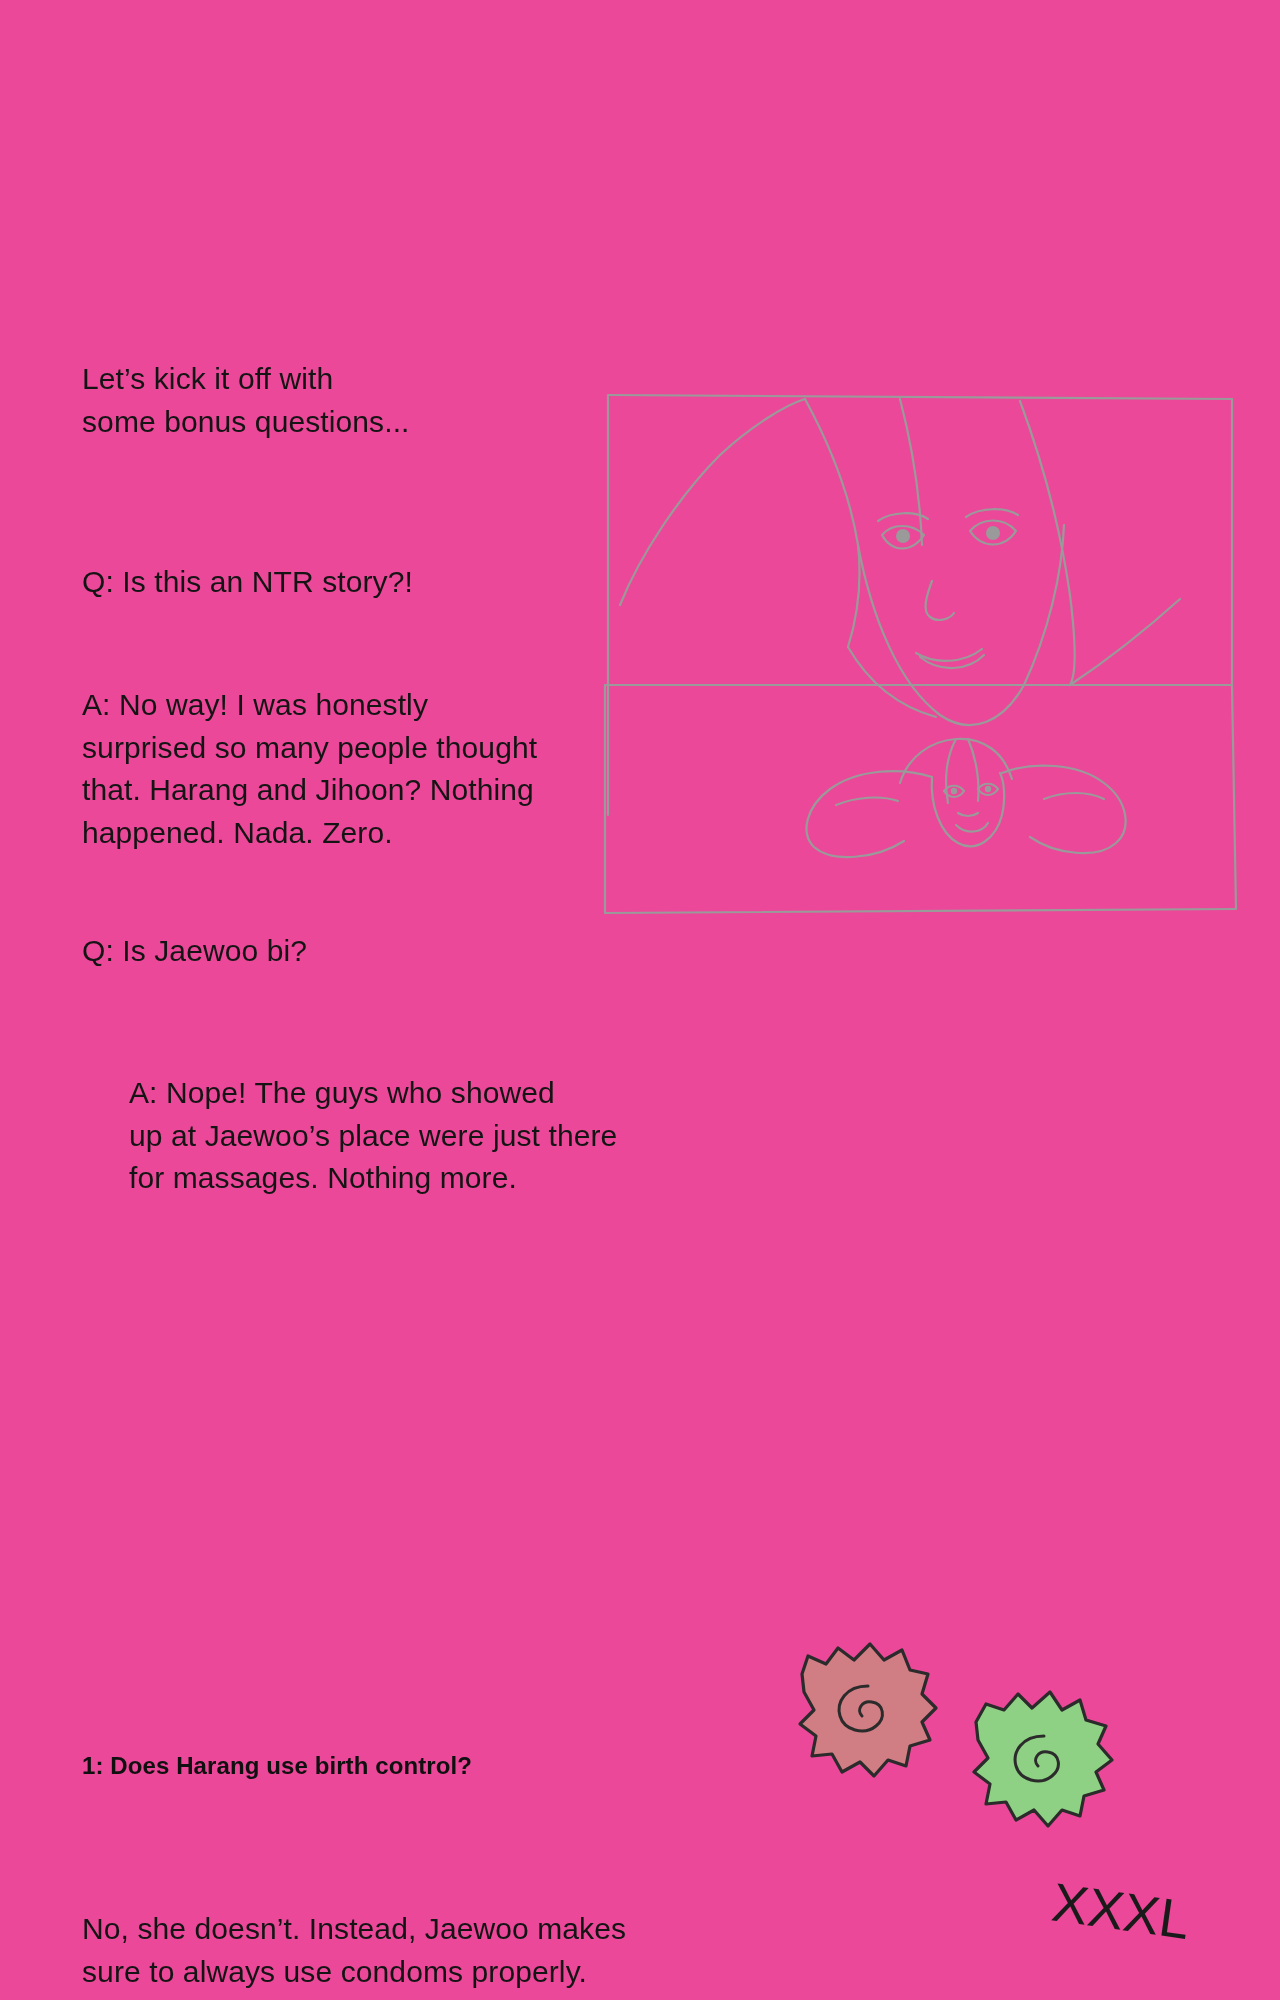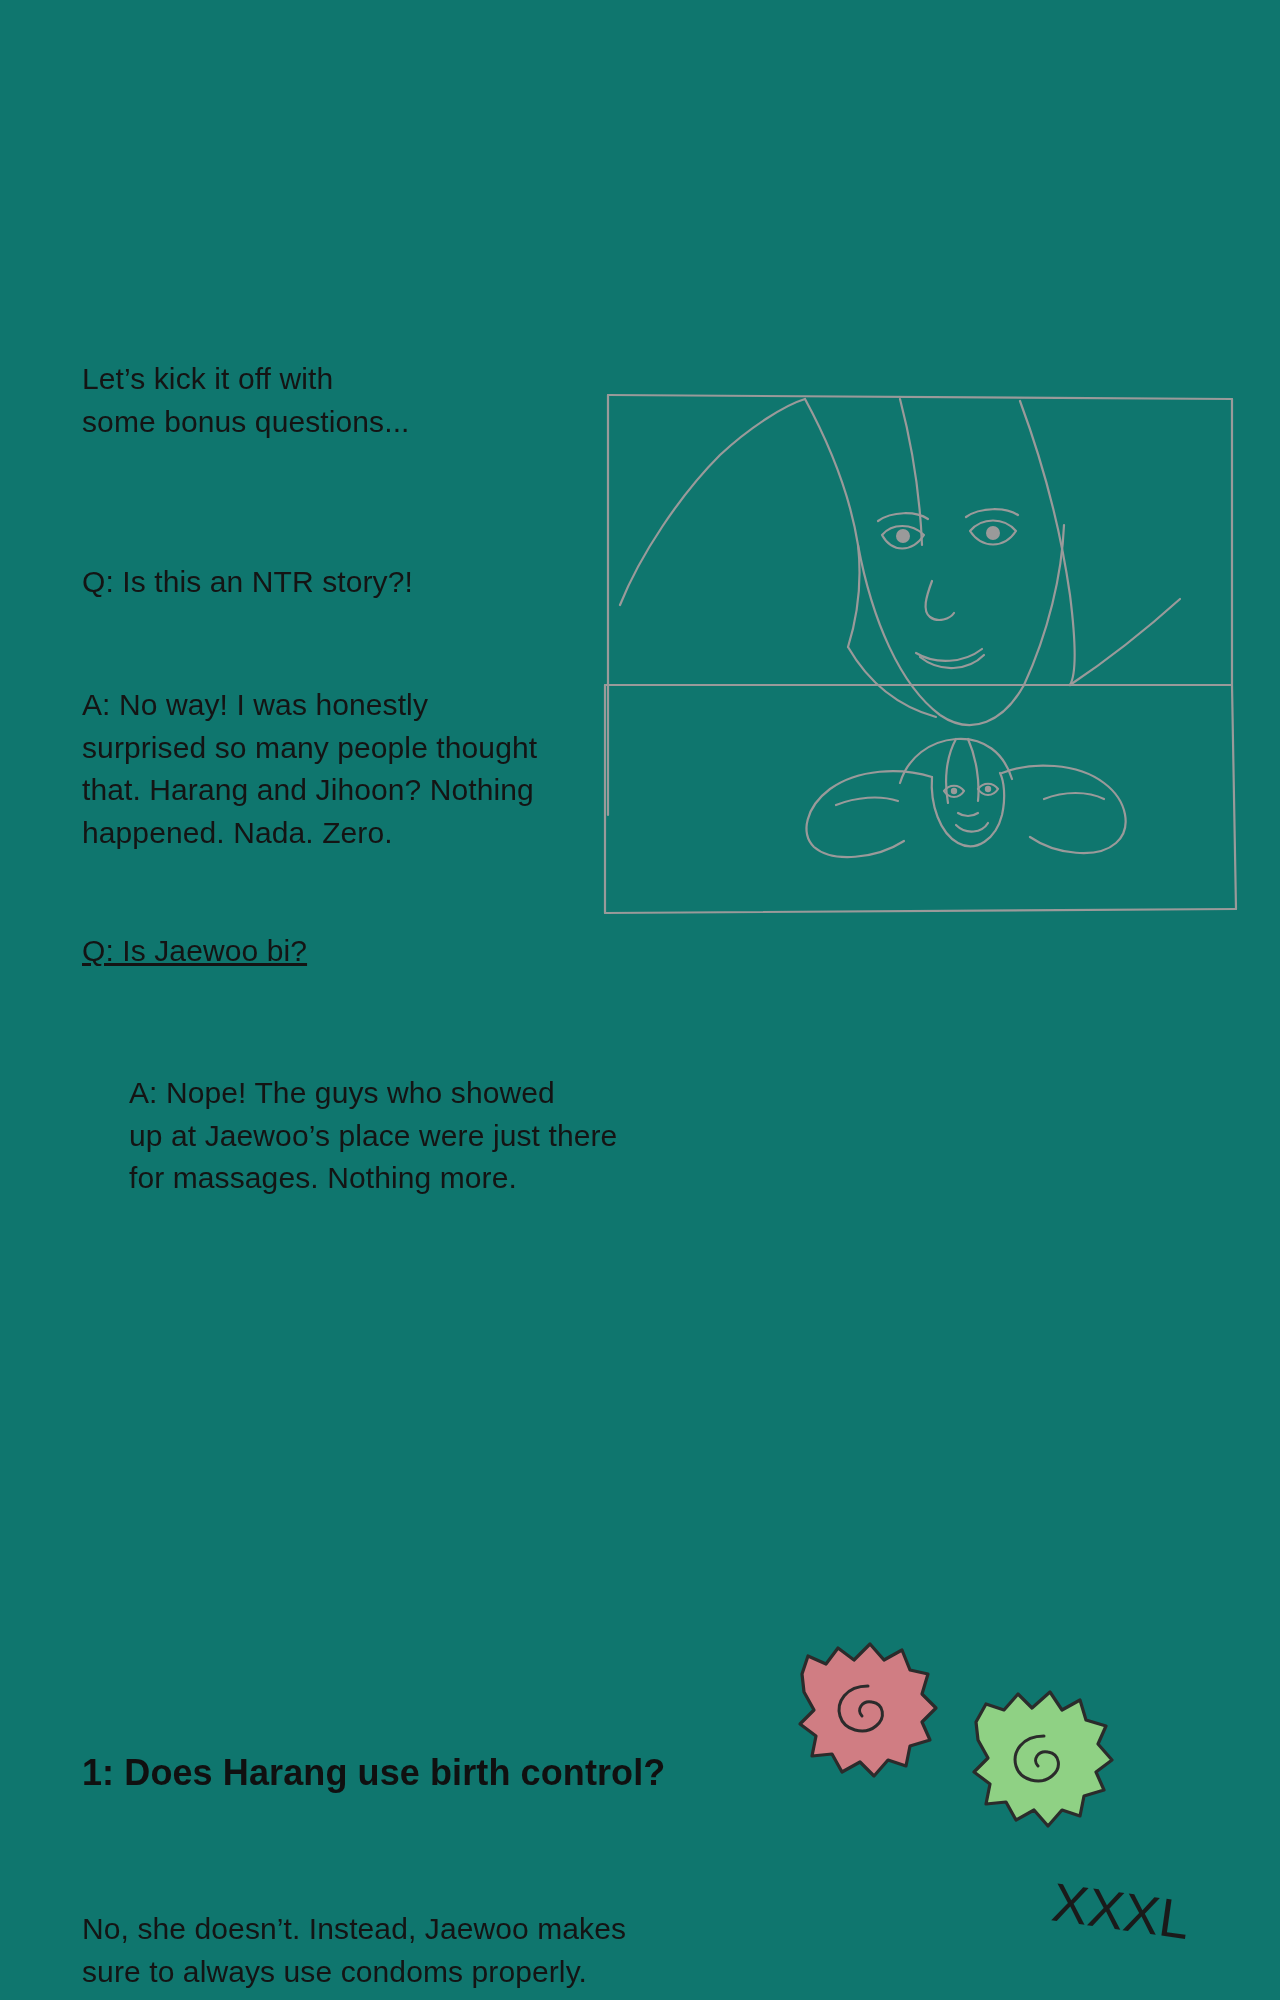--- a/index.html
+++ b/index.html
@@ -12,44 +12,44 @@
     height: 2000px;
     position: relative;
     overflow: hidden;
     font-family: "Liberation Sans", sans-serif;
     color: #1a1a1a;
   }
 
   .page {
     position: absolute;
     inset: 0;
-    background: #0f766e;
+    background: #ec4899;
   }
 
   .text-block {
     position: absolute;
     font-size: 30px;
     line-height: 1.42;
     color: #141414;
     white-space: pre-line;
     letter-spacing: 0.1px;
   }
 
   #intro-text     { left: 82px; top: 358px; }
   #q1-text        { left: 82px; top: 513px; margin-top: 48px; }
   #a1-text        { left: 82px; top: 684px; }
-  #q2-text        { left: 82px; top: 930px; text-decoration: underline; }
+  #q2-text        { left: 82px; top: 930px; }
   #a2-text        { left: 82px; top: 1072px; margin-left: 47px; }
   #answer1-text   { left: 82px; top: 1908px; }
 
   #question1-heading {
     position: absolute;
     left: 82px;
     top: 1752px;
-    font-size: 36px;
+    font-size: 24px;
     font-weight: bold;
     color: #101010;
     letter-spacing: 0.1px;
   }
 
   
   .illustration {
     position: absolute;
     left: 600px;
     top: 385px;

